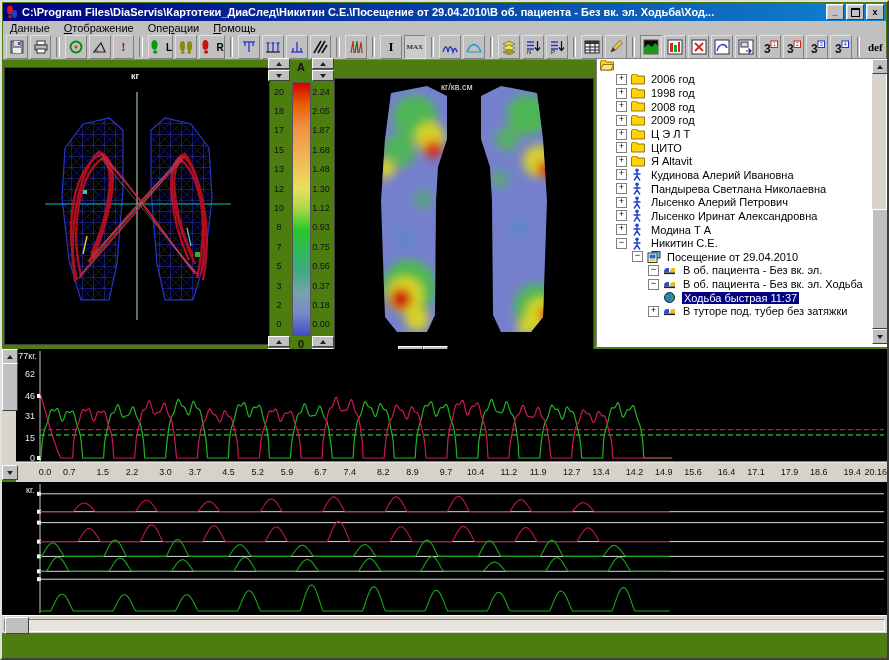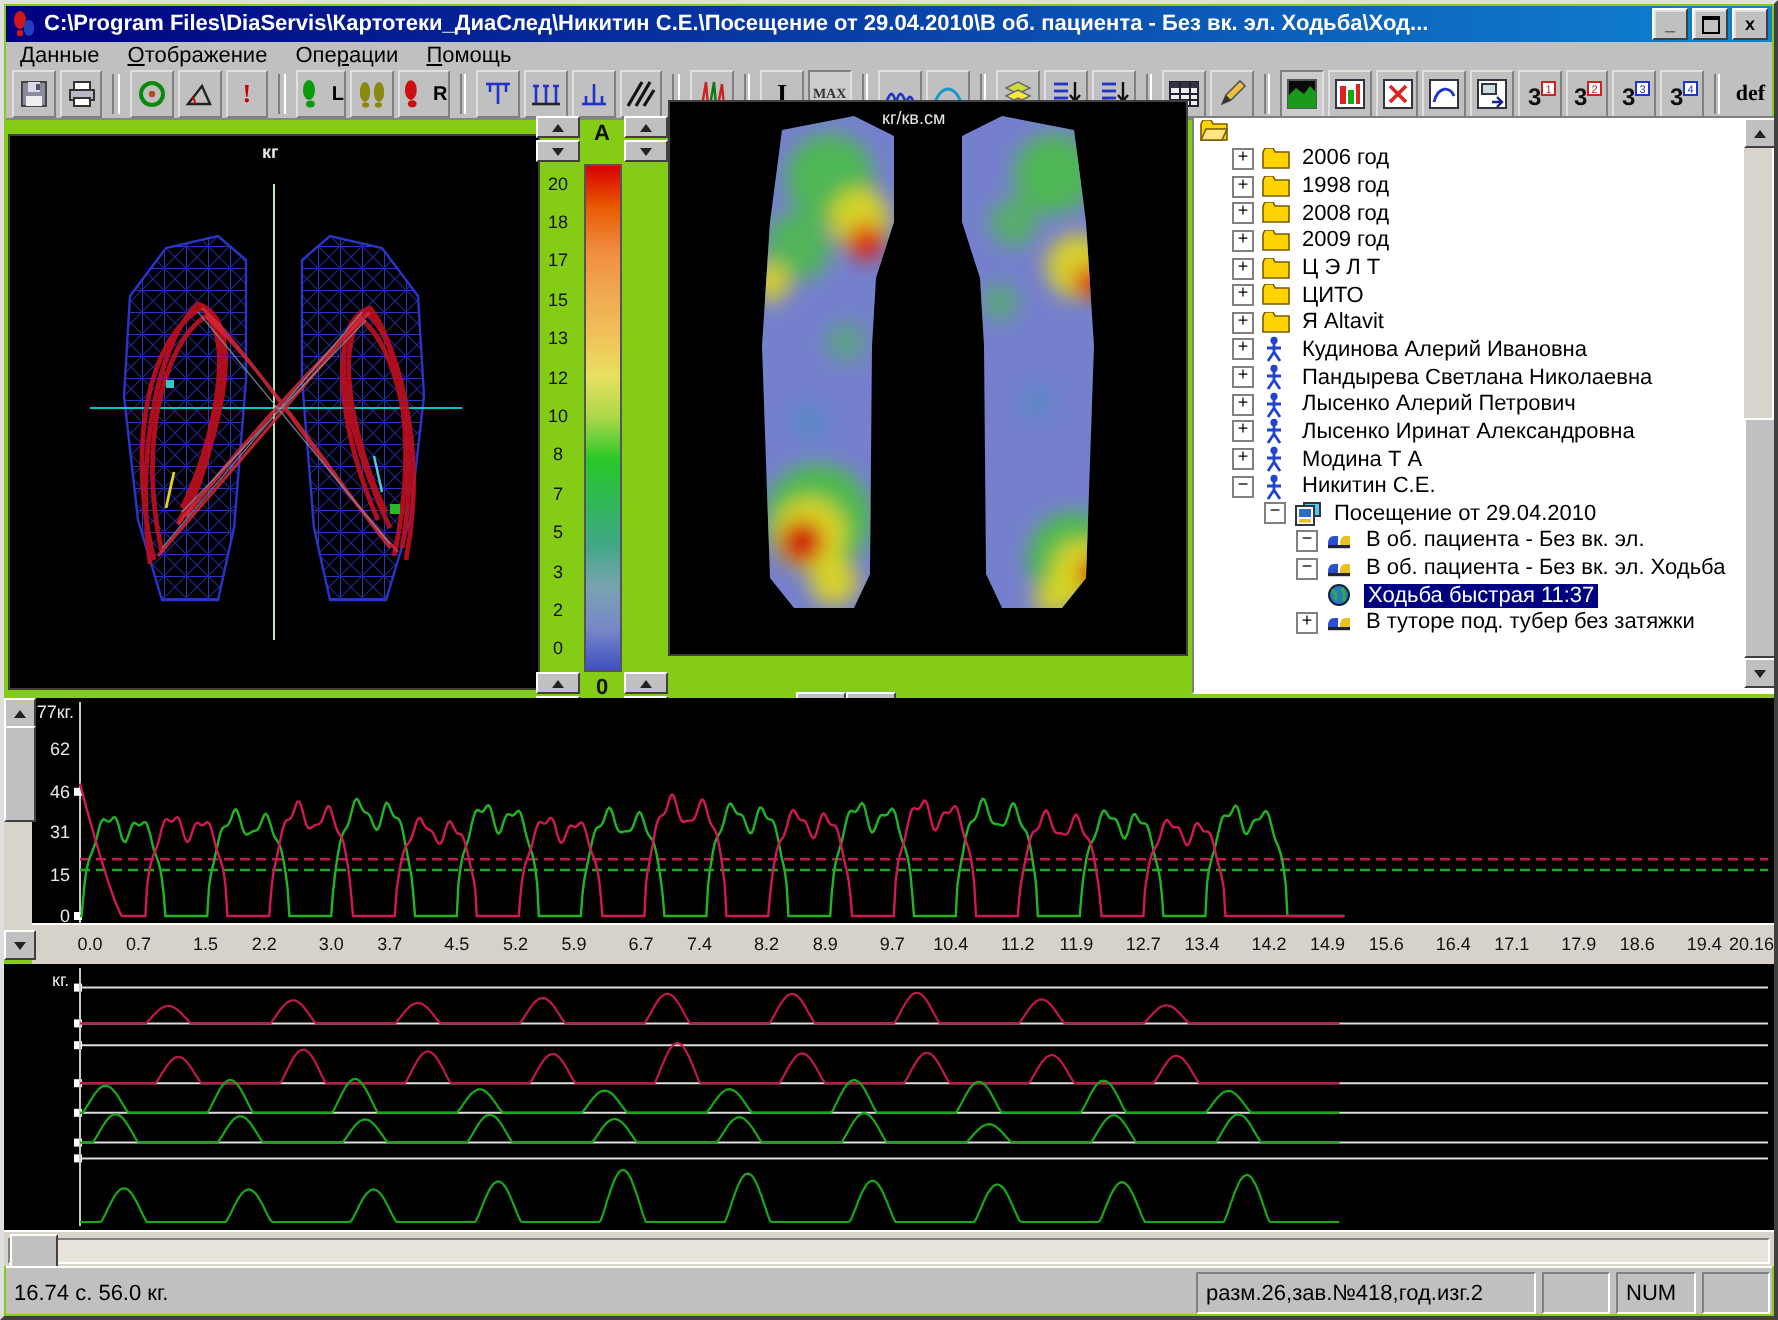--- a/index.html
+++ b/index.html
@@ -1,16 +1,16 @@
 <!DOCTYPE html>
 <html><head>
 <meta charset="utf-8">
 <style>
   html,body{margin:0;padding:0;background:#808080;}
-  #window{position:relative;width:885px;height:656px;background:#84cc16;
+  #window{position:relative;width:885px;height:656px;background:#4d7c0f;
     border:2px solid;border-color:#dfdfdf #404040 #404040 #dfdfdf;
     font-family:"Liberation Sans",sans-serif;overflow:hidden;}
   
   #titlebar{position:absolute;left:1px;top:1px;right:1px;height:18px;
     background:linear-gradient(to right,#000080,#1084d0);display:flex;align-items:center;
     padding:0 2px;color:#fff;font-size:11px;font-weight:bold;white-space:nowrap;overflow:hidden;}
   #titlebar .ttl{flex:1;overflow:hidden;text-overflow:ellipsis;margin-left:3px;}
   .winbtn{width:16px;height:14px;background:#c0c0c0;border:1px solid;border-color:#fff #404040 #404040 #fff;
     box-shadow:inset 1px 1px 0 #dfdfdf;margin-left:2px;font-size:9px;font-weight:bold;color:#000;
     display:flex;align-items:center;justify-content:center;line-height:1;}
@@ -391,39 +391,54 @@
       <div class="val">12</div>
       <div class="val">10</div>
       <div class="val">8</div>
       <div class="val">7</div>
       <div class="val">5</div>
       <div class="val">3</div>
       <div class="val">2</div>
       <div class="val">0</div>
     </div>
   <div id="scale-bar" style="background: linear-gradient(rgb(216, 0, 0) 0%, rgb(232, 92, 0) 8.3%, rgb(240, 140, 64) 16.7%, rgb(240, 168, 80) 25%, rgb(240, 192, 88) 33.3%, rgb(232, 224, 96) 41.7%, rgb(170, 216, 72) 50%, rgb(40, 200, 40) 58.3%, rgb(48, 184, 88) 66.7%, rgb(64, 168, 132) 75%, rgb(120, 164, 176) 83.3%, rgb(120, 136, 200) 91.7%, rgb(64, 80, 192) 100%);"></div>
+  <div class="scale-col" id="scale-right-col" style="left:308px;top:80px;">
+      <div class="val">2.24</div>
+      <div class="val">2.05</div>
+      <div class="val">1.87</div>
+      <div class="val">1.68</div>
+      <div class="val">1.48</div>
+      <div class="val">1.30</div>
+      <div class="val">1.12</div>
+      <div class="val">0.93</div>
+      <div class="val">0.75</div>
+      <div class="val">0.56</div>
+      <div class="val">0.37</div>
+      <div class="val">0.18</div>
+      <div class="val">0.00</div>
+    </div>
   <div id="scale-bot-left" style="position:absolute;left:266px;top:334px;">
     <div class="spinbtn">
         <span class="tri-up"></span>
       </div>
     <div class="spinbtn">
         <span class="tri-down"></span>
       </div>
   </div>
   <div class="scale-hdr" style="left:289px;top:336px;">0</div>
   <div id="scale-bot-right" style="position:absolute;left:310px;top:334px;">
     <div class="spinbtn">
         <span class="tri-up"></span>
       </div>
     <div class="spinbtn">
         <span class="tri-down"></span>
       </div>
   </div>
 
-  <div class="blackpanel" id="heatpanel" style="left:332px;top:48px;width:258px;height:276px;">
+  <div class="blackpanel" id="heatpanel" style="left:332px;top:76px;width:258px;height:276px;">
     <span class="panel-label" style="left:106px;top:3px;">кг/кв.см</span>
     <svg width="258" height="276" viewBox="0 0 258 276">
       <defs>
         <clipPath id="bootL">
             <path d="M56,14 L92,7 L112,17 L112,60 L103,88 L101,122 L100,236 L92,253 L62,253 L50,238 L46,122 L50,60 Z"></path>
           </clipPath>
         <clipPath id="bootR">
             <path d="M202,14 L166,7 L146,17 L146,60 L155,88 L157,122 L158,236 L166,253 L196,253 L208,238 L212,122 L208,60 Z"></path>
           </clipPath>
         <filter id="blur">
@@ -747,21 +762,14 @@
       <polyline points="38.0,74.4 38.8,74.4 39.7,74.0 40.5,72.8 41.3,71.4 42.2,70.0 43.0,68.6 43.9,67.3 44.7,65.9 45.5,64.7 46.4,63.7 47.2,62.7 48.0,62.0 48.9,61.4 49.7,61.0 50.6,60.9 51.4,60.9 52.2,61.2 53.1,61.7 53.9,62.3 54.7,63.2 55.6,64.2 56.4,65.3 57.3,66.6 58.1,67.9 58.9,69.3 59.8,70.8 60.6,72.1 61.4,73.4 62.3,74.4 63.1,74.4 64.0,74.4 64.8,74.4 65.6,74.4 66.5,74.4 67.3,74.4 68.1,74.4 69.0,74.4 69.8,74.4 70.7,74.4 71.5,74.4 72.3,74.4 73.2,74.4 74.0,74.4 74.8,74.4 75.7,74.4 76.5,74.4 77.4,74.4 78.2,74.4 79.0,74.4 79.9,74.4 80.7,74.4 81.5,74.4 82.4,74.4 83.2,74.4 84.1,74.4 84.9,74.4 85.7,74.4 86.6,74.4 87.4,74.4 88.2,74.4 89.1,74.4 89.9,74.4 90.8,74.4 91.6,74.4 92.4,74.4 93.3,74.4 94.1,74.4 94.9,74.4 95.8,74.4 96.6,74.4 97.4,74.4 98.3,74.4 99.1,74.4 100.0,74.4 100.8,74.4 101.6,74.4 102.5,73.2 103.3,71.7 104.1,70.0 105.0,68.3 105.8,66.6 106.7,65.0 107.5,63.4 108.3,62.0 109.2,60.8 110.0,59.8 110.8,59.0 111.7,58.4 112.5,58.1 113.4,58.1 114.2,58.2 115.0,58.7 115.9,59.4 116.7,60.3 117.5,61.4 118.4,62.7 119.2,64.2 120.1,65.8 120.9,67.4 121.7,69.1 122.6,70.8 123.4,72.4 124.2,73.9 125.1,74.4 125.9,74.4 126.8,74.4 127.6,74.4 128.4,74.4 129.3,74.4 130.1,74.4 130.9,74.4 131.8,74.4 132.6,74.4 133.5,74.4 134.3,74.4 135.1,74.4 136.0,74.4 136.8,74.4 137.6,74.4 138.5,74.4 139.3,74.4 140.2,74.4 141.0,74.4 141.8,74.4 142.7,74.4 143.5,74.4 144.3,74.4 145.2,74.4 146.0,74.4 146.8,74.4 147.7,74.4 148.5,74.4 149.4,74.4 150.2,74.4 151.0,74.4 151.9,74.4 152.7,74.4 153.5,74.4 154.4,74.4 155.2,74.4 156.1,74.4 156.9,74.4 157.7,74.4 158.6,74.4 159.4,74.4 160.2,74.4 161.1,74.4 161.9,74.4 162.8,74.4 163.6,74.4 164.4,73.9 165.3,72.4 166.1,70.7 166.9,69.0 167.8,67.2 168.6,65.5 169.5,63.9 170.3,62.4 171.1,61.0 172.0,59.9 172.8,58.9 173.6,58.2 174.5,57.7 175.3,57.5 176.2,57.6 177.0,57.9 177.8,58.5 178.7,59.4 179.5,60.4 180.3,61.7 181.2,63.1 182.0,64.7 182.9,66.3 183.7,68.1 184.5,69.8 185.4,71.6 186.2,73.2 187.0,74.4 187.9,74.4 188.7,74.4 189.6,74.4 190.4,74.4 191.2,74.4 192.1,74.4 192.9,74.4 193.7,74.4 194.6,74.4 195.4,74.4 196.3,74.4 197.1,74.4 197.9,74.4 198.8,74.4 199.6,74.4 200.4,74.4 201.3,74.4 202.1,74.4 202.9,74.4 203.8,74.4 204.6,74.4 205.5,74.4 206.3,74.4 207.1,74.4 208.0,74.4 208.8,74.4 209.6,74.4 210.5,74.4 211.3,74.4 212.2,74.4 213.0,74.4 213.8,74.4 214.7,74.4 215.5,74.4 216.3,74.4 217.2,74.4 218.0,74.4 218.9,74.4 219.7,74.4 220.5,74.4 221.4,74.4 222.2,74.4 223.0,74.4 223.9,74.4 224.7,74.4 225.6,74.4 226.4,74.4 227.2,73.5 228.1,72.4 228.9,71.2 229.7,70.0 230.6,68.8 231.4,67.6 232.3,66.5 233.1,65.5 233.9,64.7 234.8,63.9 235.6,63.4 236.4,63.0 237.3,62.7 238.1,62.7 239.0,62.8 239.8,63.1 240.6,63.6 241.5,64.3 242.3,65.1 243.1,66.0 244.0,67.1 244.8,68.2 245.7,69.4 246.5,70.6 247.3,71.8 248.2,73.0 249.0,74.0 249.8,74.4 250.7,74.4 251.5,74.4 252.3,74.4 253.2,74.4 254.0,74.4 254.9,74.4 255.7,74.4 256.5,74.4 257.4,74.4 258.2,74.4 259.0,74.4 259.9,74.4 260.7,74.4 261.6,74.4 262.4,74.4 263.2,74.4 264.1,74.4 264.9,74.4 265.7,74.4 266.6,74.4 267.4,74.4 268.3,74.4 269.1,74.4 269.9,74.4 270.8,74.4 271.6,74.4 272.4,74.4 273.3,74.4 274.1,74.4 275.0,74.4 275.8,74.4 276.6,74.4 277.5,74.4 278.3,74.4 279.1,74.4 280.0,74.4 280.8,74.4 281.7,74.4 282.5,74.4 283.3,74.4 284.2,74.4 285.0,74.4 285.8,74.4 286.7,74.4 287.5,74.4 288.4,74.4 289.2,74.1 290.0,73.1 290.9,72.0 291.7,70.8 292.5,69.7 293.4,68.5 294.2,67.5 295.1,66.5 295.9,65.6 296.7,64.8 297.6,64.2 298.4,63.8 299.2,63.5 300.1,63.3 300.9,63.4 301.7,63.6 302.6,64.0 303.4,64.5 304.3,65.2 305.1,66.0 305.9,67.0 306.8,68.0 307.6,69.1 308.4,70.3 309.3,71.4 310.1,72.5 311.0,73.6 311.8,74.4 312.6,74.4 313.5,74.4 314.3,74.4 315.1,74.4 316.0,74.4 316.8,74.4 317.7,74.4 318.5,74.4 319.3,74.4 320.2,74.4 321.0,74.4 321.8,74.4 322.7,74.4 323.5,74.4 324.4,74.4 325.2,74.4 326.0,74.4 326.9,74.4 327.7,74.4 328.5,74.4 329.4,74.4 330.2,74.4 331.1,74.4 331.9,74.4 332.7,74.4 333.6,74.4 334.4,74.4 335.2,74.4 336.1,74.4 336.9,74.4 337.8,74.4 338.6,74.4 339.4,74.4 340.3,74.4 341.1,74.4 341.9,74.4 342.8,74.4 343.6,74.4 344.5,74.4 345.3,74.4 346.1,74.4 347.0,74.4 347.8,74.4 348.6,74.4 349.5,74.4 350.3,74.4 351.2,74.4 352.0,73.5 352.8,72.4 353.7,71.2 354.5,70.0 355.3,68.8 356.2,67.6 357.0,66.5 357.8,65.5 358.7,64.6 359.5,63.9 360.4,63.3 361.2,62.9 362.0,62.7 362.9,62.6 363.7,62.8 364.5,63.1 365.4,63.6 366.2,64.2 367.1,65.0 367.9,66.0 368.7,67.0 369.6,68.2 370.4,69.4 371.2,70.6 372.1,71.8 372.9,73.0 373.8,74.0 374.6,74.4 375.4,74.4 376.3,74.4 377.1,74.4 377.9,74.4 378.8,74.4 379.6,74.4 380.5,74.4 381.3,74.4 382.1,74.4 383.0,74.4 383.8,74.4 384.6,74.4 385.5,74.4 386.3,74.4 387.2,74.4 388.0,74.4 388.8,74.4 389.7,74.4 390.5,74.4 391.3,74.4 392.2,74.4 393.0,74.4 393.9,74.4 394.7,74.4 395.5,74.4 396.4,74.4 397.2,74.4 398.0,74.4 398.9,74.4 399.7,74.4 400.6,74.4 401.4,74.4 402.2,74.4 403.1,74.4 403.9,74.4 404.7,74.4 405.6,74.4 406.4,74.4 407.2,74.4 408.1,74.4 408.9,74.4 409.8,74.4 410.6,74.4 411.4,74.4 412.3,74.4 413.1,74.4 413.9,73.9 414.8,72.5 415.6,70.8 416.5,69.1 417.3,67.4 418.1,65.8 419.0,64.2 419.8,62.7 420.6,61.4 421.5,60.3 422.3,59.4 423.2,58.7 424.0,58.3 424.8,58.1 425.7,58.1 426.5,58.5 427.3,59.0 428.2,59.8 429.0,60.8 429.9,62.1 430.7,63.4 431.5,65.0 432.4,66.6 433.2,68.3 434.0,70.0 434.9,71.7 435.7,73.2 436.6,74.4 437.4,74.4 438.2,74.4 439.1,74.4 439.9,74.4 440.7,74.4 441.6,74.4 442.4,74.4 443.3,74.4 444.1,74.4 444.9,74.4 445.8,74.4 446.6,74.4 447.4,74.4 448.3,74.4 449.1,74.4 450.0,74.4 450.8,74.4 451.6,74.4 452.5,74.4 453.3,74.4 454.1,74.4 455.0,74.4 455.8,74.4 456.7,74.4 457.5,74.4 458.3,74.4 459.2,74.4 460.0,74.4 460.8,74.4 461.7,74.4 462.5,74.4 463.3,74.4 464.2,74.4 465.0,74.4 465.9,74.4 466.7,74.4 467.5,74.4 468.4,74.4 469.2,74.4 470.0,74.4 470.9,74.4 471.7,74.4 472.6,74.4 473.4,74.4 474.2,74.4 475.1,74.4 475.9,74.4 476.7,73.3 477.6,71.8 478.4,70.2 479.3,68.6 480.1,67.0 480.9,65.5 481.8,64.0 482.6,62.7 483.4,61.5 484.3,60.6 485.1,59.8 486.0,59.3 486.8,59.0 487.6,58.9 488.5,59.1 489.3,59.5 490.1,60.2 491.0,61.0 491.8,62.1 492.7,63.3 493.5,64.7 494.3,66.2 495.2,67.8 496.0,69.4 496.8,71.0 497.7,72.6 498.5,73.9 499.4,74.4 500.2,74.4 501.0,74.4 501.9,74.4 502.7,74.4 503.5,74.4 504.4,74.4 505.2,74.4 506.1,74.4 506.9,74.4 507.7,74.4 508.6,74.4 509.4,74.4 510.2,74.4 511.1,74.4 511.9,74.4 512.7,74.4 513.6,74.4 514.4,74.4 515.3,74.4 516.1,74.4 516.9,74.4 517.8,74.4 518.6,74.4 519.4,74.4 520.3,74.4 521.1,74.4 522.0,74.4 522.8,74.4 523.6,74.4 524.5,74.4 525.3,74.4 526.1,74.4 527.0,74.4 527.8,74.4 528.7,74.4 529.5,74.4 530.3,74.4 531.2,74.4 532.0,74.4 532.8,74.4 533.7,74.4 534.5,74.4 535.4,74.4 536.2,74.4 537.0,74.4 537.9,74.4 538.7,73.9 539.5,72.5 540.4,70.9 541.2,69.2 542.1,67.5 542.9,65.9 543.7,64.3 544.6,62.9 545.4,61.6 546.2,60.5 547.1,59.6 547.9,58.9 548.8,58.5 549.6,58.3 550.4,58.4 551.3,58.7 552.1,59.2 552.9,60.0 553.8,61.0 554.6,62.2 555.5,63.6 556.3,65.1 557.1,66.7 558.0,68.4 558.8,70.1 559.6,71.7 560.5,73.2 561.3,74.4 562.2,74.4 563.0,74.4 563.8,74.4 564.7,74.4 565.5,74.4 566.3,74.4 567.2,74.4 568.0,74.4 568.8,74.4 569.7,74.4 570.5,74.4 571.4,74.4 572.2,74.4 573.0,74.4 573.9,74.4 574.7,74.4 575.5,74.4 576.4,74.4 577.2,74.4 578.1,74.4 578.9,74.4 579.7,74.4 580.6,74.4 581.4,74.4 582.2,74.4 583.1,74.4 583.9,74.4 584.8,74.4 585.6,74.4 586.4,74.4 587.3,74.4 588.1,74.4 588.9,74.4 589.8,74.4 590.6,74.4 591.5,74.4 592.3,74.4 593.1,74.4 594.0,74.4 594.8,74.4 595.6,74.4 596.5,74.4 597.3,74.4 598.2,74.4 599.0,74.4 599.8,74.4 600.7,74.4 601.5,73.6 602.3,72.6 603.2,71.5 604.0,70.3 604.9,69.2 605.7,68.1 606.5,67.1 607.4,66.2 608.2,65.4 609.0,64.7 609.9,64.1 610.7,63.8 611.6,63.6 612.4,63.5 613.2,63.6 614.1,63.9 614.9,64.4 615.7,65.0 616.6,65.8 617.4,66.6 618.2,67.6 619.1,68.6 619.9,69.8 620.8,70.9 621.6,72.0 622.4,73.1 623.3,74.1 624.1,74.4 624.9,74.4 625.8,74.4 626.6,74.4 627.5,74.4 628.3,74.4 629.1,74.4 630.0,74.4 630.8,74.4 631.6,74.4 632.5,74.4 633.3,74.4 634.2,74.4 635.0,74.4 635.8,74.4 636.7,74.4 637.5,74.4 638.3,74.4 639.2,74.4 640.0,74.4 640.9,74.4 641.7,74.4 642.5,74.4 643.4,74.4 644.2,74.4 645.0,74.4 645.9,74.4 646.7,74.4 647.6,74.4 648.4,74.4 649.2,74.4 650.1,74.4 650.9,74.4 651.7,74.4 652.6,74.4 653.4,74.4 654.3,74.4 655.1,74.4 655.9,74.4 656.8,74.4 657.6,74.4 658.4,74.4 659.3,74.4 660.1,74.4 661.0,74.4 661.8,74.4 662.6,74.4 663.5,74.4 664.3,74.4 665.1,74.4 666.0,74.4 666.8,74.4 667.7,74.4 " fill="none" stroke="#18a818" stroke-width="1.1"></polyline>
       <polyline points="38.0,89.3 38.8,89.3 39.7,89.3 40.5,89.3 41.3,89.3 42.2,89.3 43.0,89.3 43.9,89.3 44.7,88.9 45.5,87.6 46.4,86.2 47.2,84.8 48.0,83.3 48.9,81.9 49.7,80.5 50.6,79.2 51.4,78.1 52.2,77.1 53.1,76.3 53.9,75.7 54.7,75.3 55.6,75.2 56.4,75.2 57.3,75.5 58.1,76.0 58.9,76.7 59.8,77.6 60.6,78.6 61.4,79.8 62.3,81.2 63.1,82.6 64.0,84.0 64.8,85.5 65.6,87.0 66.5,88.3 67.3,89.3 68.1,89.3 69.0,89.3 69.8,89.3 70.7,89.3 71.5,89.3 72.3,89.3 73.2,89.3 74.0,89.3 74.8,89.3 75.7,89.3 76.5,89.3 77.4,89.3 78.2,89.3 79.0,89.3 79.9,89.3 80.7,89.3 81.5,89.3 82.4,89.3 83.2,89.3 84.1,89.3 84.9,89.3 85.7,89.3 86.6,89.3 87.4,89.3 88.2,89.3 89.1,89.3 89.9,89.3 90.8,89.3 91.6,89.3 92.4,89.3 93.3,89.3 94.1,89.3 94.9,89.3 95.8,89.3 96.6,89.3 97.4,89.3 98.3,89.3 99.1,89.3 100.0,89.3 100.8,89.3 101.6,89.3 102.5,89.3 103.3,89.3 104.1,89.3 105.0,89.3 105.8,89.3 106.7,89.3 107.5,88.4 108.3,87.1 109.2,85.8 110.0,84.4 110.8,83.0 111.7,81.7 112.5,80.5 113.4,79.4 114.2,78.4 115.0,77.6 115.9,76.9 116.7,76.5 117.5,76.2 118.4,76.2 119.2,76.3 120.1,76.7 120.9,77.2 121.7,78.0 122.6,78.9 123.4,79.9 124.2,81.1 125.1,82.4 125.9,83.7 126.8,85.1 127.6,86.5 128.4,87.8 129.3,88.9 130.1,89.3 130.9,89.3 131.8,89.3 132.6,89.3 133.5,89.3 134.3,89.3 135.1,89.3 136.0,89.3 136.8,89.3 137.6,89.3 138.5,89.3 139.3,89.3 140.2,89.3 141.0,89.3 141.8,89.3 142.7,89.3 143.5,89.3 144.3,89.3 145.2,89.3 146.0,89.3 146.8,89.3 147.7,89.3 148.5,89.3 149.4,89.3 150.2,89.3 151.0,89.3 151.9,89.3 152.7,89.3 153.5,89.3 154.4,89.3 155.2,89.3 156.1,89.3 156.9,89.3 157.7,89.3 158.6,89.3 159.4,89.3 160.2,89.3 161.1,89.3 161.9,89.3 162.8,89.3 163.6,89.3 164.4,89.3 165.3,89.3 166.1,89.3 166.9,89.3 167.8,89.3 168.6,89.3 169.5,89.0 170.3,88.0 171.1,86.8 172.0,85.6 172.8,84.4 173.6,83.2 174.5,82.1 175.3,81.0 176.2,80.1 177.0,79.3 177.8,78.7 178.7,78.2 179.5,77.9 180.3,77.7 181.2,77.8 182.0,78.0 182.9,78.4 183.7,79.0 184.5,79.7 185.4,80.6 186.2,81.5 187.0,82.6 187.9,83.8 188.7,85.0 189.6,86.2 190.4,87.4 191.2,88.5 192.1,89.3 192.9,89.3 193.7,89.3 194.6,89.3 195.4,89.3 196.3,89.3 197.1,89.3 197.9,89.3 198.8,89.3 199.6,89.3 200.4,89.3 201.3,89.3 202.1,89.3 202.9,89.3 203.8,89.3 204.6,89.3 205.5,89.3 206.3,89.3 207.1,89.3 208.0,89.3 208.8,89.3 209.6,89.3 210.5,89.3 211.3,89.3 212.2,89.3 213.0,89.3 213.8,89.3 214.7,89.3 215.5,89.3 216.3,89.3 217.2,89.3 218.0,89.3 218.9,89.3 219.7,89.3 220.5,89.3 221.4,89.3 222.2,89.3 223.0,89.3 223.9,89.3 224.7,89.3 225.6,89.3 226.4,89.3 227.2,89.3 228.1,89.3 228.9,89.3 229.7,89.3 230.6,89.3 231.4,89.3 232.3,88.3 233.1,87.0 233.9,85.6 234.8,84.1 235.6,82.7 236.4,81.3 237.3,80.0 238.1,78.8 239.0,77.8 239.8,76.9 240.6,76.2 241.5,75.7 242.3,75.5 243.1,75.4 244.0,75.6 244.8,76.0 245.7,76.5 246.5,77.3 247.3,78.3 248.2,79.4 249.0,80.6 249.8,82.0 250.7,83.4 251.5,84.9 252.3,86.3 253.2,87.7 254.0,88.9 254.9,89.3 255.7,89.3 256.5,89.3 257.4,89.3 258.2,89.3 259.0,89.3 259.9,89.3 260.7,89.3 261.6,89.3 262.4,89.3 263.2,89.3 264.1,89.3 264.9,89.3 265.7,89.3 266.6,89.3 267.4,89.3 268.3,89.3 269.1,89.3 269.9,89.3 270.8,89.3 271.6,89.3 272.4,89.3 273.3,89.3 274.1,89.3 275.0,89.3 275.8,89.3 276.6,89.3 277.5,89.3 278.3,89.3 279.1,89.3 280.0,89.3 280.8,89.3 281.7,89.3 282.5,89.3 283.3,89.3 284.2,89.3 285.0,89.3 285.8,89.3 286.7,89.3 287.5,89.3 288.4,89.3 289.2,89.3 290.0,89.3 290.9,89.3 291.7,89.3 292.5,89.3 293.4,89.3 294.2,89.0 295.1,87.9 295.9,86.8 296.7,85.5 297.6,84.3 298.4,83.1 299.2,81.9 300.1,80.9 300.9,79.9 301.7,79.1 302.6,78.5 303.4,78.0 304.3,77.7 305.1,77.5 305.9,77.6 306.8,77.8 307.6,78.2 308.4,78.8 309.3,79.5 310.1,80.4 311.0,81.4 311.8,82.5 312.6,83.7 313.5,84.9 314.3,86.1 315.1,87.4 316.0,88.5 316.8,89.3 317.7,89.3 318.5,89.3 319.3,89.3 320.2,89.3 321.0,89.3 321.8,89.3 322.7,89.3 323.5,89.3 324.4,89.3 325.2,89.3 326.0,89.3 326.9,89.3 327.7,89.3 328.5,89.3 329.4,89.3 330.2,89.3 331.1,89.3 331.9,89.3 332.7,89.3 333.6,89.3 334.4,89.3 335.2,89.3 336.1,89.3 336.9,89.3 337.8,89.3 338.6,89.3 339.4,89.3 340.3,89.3 341.1,89.3 341.9,89.3 342.8,89.3 343.6,89.3 344.5,89.3 345.3,89.3 346.1,89.3 347.0,89.3 347.8,89.3 348.6,89.3 349.5,89.3 350.3,89.3 351.2,89.3 352.0,89.3 352.8,89.3 353.7,89.3 354.5,89.3 355.3,89.3 356.2,89.3 357.0,88.4 357.8,87.2 358.7,85.9 359.5,84.6 360.4,83.3 361.2,82.0 362.0,80.8 362.9,79.7 363.7,78.8 364.5,78.0 365.4,77.4 366.2,76.9 367.1,76.7 367.9,76.6 368.7,76.8 369.6,77.1 370.4,77.7 371.2,78.4 372.1,79.2 372.9,80.3 373.8,81.4 374.6,82.6 375.4,83.9 376.3,85.2 377.1,86.6 377.9,87.8 378.8,88.9 379.6,89.3 380.5,89.3 381.3,89.3 382.1,89.3 383.0,89.3 383.8,89.3 384.6,89.3 385.5,89.3 386.3,89.3 387.2,89.3 388.0,89.3 388.8,89.3 389.7,89.3 390.5,89.3 391.3,89.3 392.2,89.3 393.0,89.3 393.9,89.3 394.7,89.3 395.5,89.3 396.4,89.3 397.2,89.3 398.0,89.3 398.9,89.3 399.7,89.3 400.6,89.3 401.4,89.3 402.2,89.3 403.1,89.3 403.9,89.3 404.7,89.3 405.6,89.3 406.4,89.3 407.2,89.3 408.1,89.3 408.9,89.3 409.8,89.3 410.6,89.3 411.4,89.3 412.3,89.3 413.1,89.3 413.9,89.3 414.8,89.3 415.6,89.3 416.5,89.3 417.3,89.3 418.1,89.3 419.0,88.9 419.8,87.6 420.6,86.1 421.5,84.6 422.3,83.1 423.2,81.6 424.0,80.1 424.8,78.8 425.7,77.7 426.5,76.6 427.3,75.8 428.2,75.2 429.0,74.8 429.9,74.6 430.7,74.7 431.5,75.0 432.4,75.5 433.2,76.2 434.0,77.1 434.9,78.2 435.7,79.5 436.6,80.8 437.4,82.3 438.2,83.8 439.1,85.4 439.9,86.9 440.7,88.3 441.6,89.3 442.4,89.3 443.3,89.3 444.1,89.3 444.9,89.3 445.8,89.3 446.6,89.3 447.4,89.3 448.3,89.3 449.1,89.3 450.0,89.3 450.8,89.3 451.6,89.3 452.5,89.3 453.3,89.3 454.1,89.3 455.0,89.3 455.8,89.3 456.7,89.3 457.5,89.3 458.3,89.3 459.2,89.3 460.0,89.3 460.8,89.3 461.7,89.3 462.5,89.3 463.3,89.3 464.2,89.3 465.0,89.3 465.9,89.3 466.7,89.3 467.5,89.3 468.4,89.3 469.2,89.3 470.0,89.3 470.9,89.3 471.7,89.3 472.6,89.3 473.4,89.3 474.2,89.3 475.1,89.3 475.9,89.3 476.7,89.3 477.6,89.3 478.4,89.3 479.3,89.3 480.1,89.3 480.9,89.3 481.8,88.7 482.6,87.8 483.4,86.9 484.3,85.9 485.1,84.9 486.0,84.0 486.8,83.2 487.6,82.4 488.5,81.7 489.3,81.1 490.1,80.7 491.0,80.4 491.8,80.2 492.7,80.1 493.5,80.2 494.3,80.5 495.2,80.9 496.0,81.4 496.8,82.0 497.7,82.8 498.5,83.6 499.4,84.5 500.2,85.4 501.0,86.4 501.9,87.3 502.7,88.2 503.5,89.0 504.4,89.3 505.2,89.3 506.1,89.3 506.9,89.3 507.7,89.3 508.6,89.3 509.4,89.3 510.2,89.3 511.1,89.3 511.9,89.3 512.7,89.3 513.6,89.3 514.4,89.3 515.3,89.3 516.1,89.3 516.9,89.3 517.8,89.3 518.6,89.3 519.4,89.3 520.3,89.3 521.1,89.3 522.0,89.3 522.8,89.3 523.6,89.3 524.5,89.3 525.3,89.3 526.1,89.3 527.0,89.3 527.8,89.3 528.7,89.3 529.5,89.3 530.3,89.3 531.2,89.3 532.0,89.3 532.8,89.3 533.7,89.3 534.5,89.3 535.4,89.3 536.2,89.3 537.0,89.3 537.9,89.3 538.7,89.3 539.5,89.3 540.4,89.3 541.2,89.3 542.1,89.3 542.9,89.3 543.7,88.9 544.6,87.7 545.4,86.4 546.2,84.9 547.1,83.5 547.9,82.1 548.8,80.8 549.6,79.6 550.4,78.5 551.3,77.5 552.1,76.8 552.9,76.2 553.8,75.8 554.6,75.7 555.5,75.7 556.3,76.0 557.1,76.5 558.0,77.1 558.8,78.0 559.6,79.0 560.5,80.2 561.3,81.4 562.2,82.8 563.0,84.2 563.8,85.6 564.7,87.0 565.5,88.3 566.3,89.3 567.2,89.3 568.0,89.3 568.8,89.3 569.7,89.3 570.5,89.3 571.4,89.3 572.2,89.3 573.0,89.3 573.9,89.3 574.7,89.3 575.5,89.3 576.4,89.3 577.2,89.3 578.1,89.3 578.9,89.3 579.7,89.3 580.6,89.3 581.4,89.3 582.2,89.3 583.1,89.3 583.9,89.3 584.8,89.3 585.6,89.3 586.4,89.3 587.3,89.3 588.1,89.3 588.9,89.3 589.8,89.3 590.6,89.3 591.5,89.3 592.3,89.3 593.1,89.3 594.0,89.3 594.8,89.3 595.6,89.3 596.5,89.3 597.3,89.3 598.2,89.3 599.0,89.3 599.8,89.3 600.7,89.3 601.5,89.3 602.3,89.3 603.2,89.3 604.0,89.3 604.9,89.3 605.7,89.3 606.5,88.3 607.4,87.0 608.2,85.5 609.0,84.0 609.9,82.6 610.7,81.2 611.6,79.8 612.4,78.6 613.2,77.6 614.1,76.7 614.9,76.0 615.7,75.5 616.6,75.3 617.4,75.2 618.2,75.4 619.1,75.8 619.9,76.3 620.8,77.1 621.6,78.1 622.4,79.2 623.3,80.5 624.1,81.9 624.9,83.3 625.8,84.8 626.6,86.2 627.5,87.6 628.3,88.9 629.1,89.3 630.0,89.3 630.8,89.3 631.6,89.3 632.5,89.3 633.3,89.3 634.2,89.3 635.0,89.3 635.8,89.3 636.7,89.3 637.5,89.3 638.3,89.3 639.2,89.3 640.0,89.3 640.9,89.3 641.7,89.3 642.5,89.3 643.4,89.3 644.2,89.3 645.0,89.3 645.9,89.3 646.7,89.3 647.6,89.3 648.4,89.3 649.2,89.3 650.1,89.3 650.9,89.3 651.7,89.3 652.6,89.3 653.4,89.3 654.3,89.3 655.1,89.3 655.9,89.3 656.8,89.3 657.6,89.3 658.4,89.3 659.3,89.3 660.1,89.3 661.0,89.3 661.8,89.3 662.6,89.3 663.5,89.3 664.3,89.3 665.1,89.3 666.0,89.3 666.8,89.3 667.7,89.3 " fill="none" stroke="#18a818" stroke-width="1.1"></polyline>
       <polyline points="38.0,129.0 38.8,129.0 39.7,129.0 40.5,129.0 41.3,129.0 42.2,129.0 43.0,129.0 43.9,129.0 44.7,129.0 45.5,129.0 46.4,129.0 47.2,129.0 48.0,129.0 48.9,128.5 49.7,127.0 50.6,125.3 51.4,123.6 52.2,121.8 53.1,120.1 53.9,118.5 54.7,117.0 55.6,115.6 56.4,114.5 57.3,113.5 58.1,112.8 58.9,112.4 59.8,112.2 60.6,112.2 61.4,112.5 62.3,113.1 63.1,114.0 64.0,115.0 64.8,116.3 65.6,117.7 66.5,119.3 67.3,121.0 68.1,122.7 69.0,124.5 69.8,126.2 70.7,127.8 71.5,129.0 72.3,129.0 73.2,129.0 74.0,129.0 74.8,129.0 75.7,129.0 76.5,129.0 77.4,129.0 78.2,129.0 79.0,129.0 79.9,129.0 80.7,129.0 81.5,129.0 82.4,129.0 83.2,129.0 84.1,129.0 84.9,129.0 85.7,129.0 86.6,129.0 87.4,129.0 88.2,129.0 89.1,129.0 89.9,129.0 90.8,129.0 91.6,129.0 92.4,129.0 93.3,129.0 94.1,129.0 94.9,129.0 95.8,129.0 96.6,129.0 97.4,129.0 98.3,129.0 99.1,129.0 100.0,129.0 100.8,129.0 101.6,129.0 102.5,129.0 103.3,129.0 104.1,129.0 105.0,129.0 105.8,129.0 106.7,129.0 107.5,129.0 108.3,129.0 109.2,129.0 110.0,129.0 110.8,129.0 111.7,127.8 112.5,126.3 113.4,124.6 114.2,122.9 115.0,121.2 115.9,119.6 116.7,118.1 117.5,116.7 118.4,115.5 119.2,114.5 120.1,113.7 120.9,113.1 121.7,112.8 122.6,112.7 123.4,112.9 124.2,113.4 125.1,114.0 125.9,114.9 126.8,116.1 127.6,117.4 128.4,118.8 129.3,120.4 130.1,122.1 130.9,123.8 131.8,125.5 132.6,127.1 133.5,128.5 134.3,129.0 135.1,129.0 136.0,129.0 136.8,129.0 137.6,129.0 138.5,129.0 139.3,129.0 140.2,129.0 141.0,129.0 141.8,129.0 142.7,129.0 143.5,129.0 144.3,129.0 145.2,129.0 146.0,129.0 146.8,129.0 147.7,129.0 148.5,129.0 149.4,129.0 150.2,129.0 151.0,129.0 151.9,129.0 152.7,129.0 153.5,129.0 154.4,129.0 155.2,129.0 156.1,129.0 156.9,129.0 157.7,129.0 158.6,129.0 159.4,129.0 160.2,129.0 161.1,129.0 161.9,129.0 162.8,129.0 163.6,129.0 164.4,129.0 165.3,129.0 166.1,129.0 166.9,129.0 167.8,129.0 168.6,129.0 169.5,129.0 170.3,129.0 171.1,129.0 172.0,129.0 172.8,129.0 173.6,128.5 174.5,127.1 175.3,125.5 176.2,123.8 177.0,122.1 177.8,120.4 178.7,118.8 179.5,117.4 180.3,116.1 181.2,115.0 182.0,114.1 182.9,113.4 183.7,112.9 184.5,112.7 185.4,112.8 186.2,113.1 187.0,113.7 187.9,114.5 188.7,115.5 189.6,116.7 190.4,118.1 191.2,119.6 192.1,121.2 192.9,122.9 193.7,124.6 194.6,126.3 195.4,127.8 196.3,129.0 197.1,129.0 197.9,129.0 198.8,129.0 199.6,129.0 200.4,129.0 201.3,129.0 202.1,129.0 202.9,129.0 203.8,129.0 204.6,129.0 205.5,129.0 206.3,129.0 207.1,129.0 208.0,129.0 208.8,129.0 209.6,129.0 210.5,129.0 211.3,129.0 212.2,129.0 213.0,129.0 213.8,129.0 214.7,129.0 215.5,129.0 216.3,129.0 217.2,129.0 218.0,129.0 218.9,129.0 219.7,129.0 220.5,129.0 221.4,129.0 222.2,129.0 223.0,129.0 223.9,129.0 224.7,129.0 225.6,129.0 226.4,129.0 227.2,129.0 228.1,129.0 228.9,129.0 229.7,129.0 230.6,129.0 231.4,129.0 232.3,129.0 233.1,129.0 233.9,129.0 234.8,129.0 235.6,129.0 236.4,127.5 237.3,125.6 238.1,123.5 239.0,121.4 239.8,119.3 240.6,117.3 241.5,115.4 242.3,113.7 243.1,112.2 244.0,110.9 244.8,109.9 245.7,109.2 246.5,108.8 247.3,108.7 248.2,109.0 249.0,109.5 249.8,110.4 250.7,111.5 251.5,112.9 252.3,114.5 253.2,116.3 254.0,118.3 254.9,120.4 255.7,122.5 256.5,124.6 257.4,126.6 258.2,128.4 259.0,129.0 259.9,129.0 260.7,129.0 261.6,129.0 262.4,129.0 263.2,129.0 264.1,129.0 264.9,129.0 265.7,129.0 266.6,129.0 267.4,129.0 268.3,129.0 269.1,129.0 269.9,129.0 270.8,129.0 271.6,129.0 272.4,129.0 273.3,129.0 274.1,129.0 275.0,129.0 275.8,129.0 276.6,129.0 277.5,129.0 278.3,129.0 279.1,129.0 280.0,129.0 280.8,129.0 281.7,129.0 282.5,129.0 283.3,129.0 284.2,129.0 285.0,129.0 285.8,129.0 286.7,129.0 287.5,129.0 288.4,129.0 289.2,129.0 290.0,129.0 290.9,129.0 291.7,129.0 292.5,129.0 293.4,129.0 294.2,129.0 295.1,129.0 295.9,129.0 296.7,129.0 297.6,129.0 298.4,128.2 299.2,125.9 300.1,123.3 300.9,120.6 301.7,117.9 302.6,115.3 303.4,112.8 304.3,110.4 305.1,108.4 305.9,106.6 306.8,105.1 307.6,104.0 308.4,103.3 309.3,103.0 310.1,103.1 311.0,103.6 311.8,104.5 312.6,105.8 313.5,107.4 314.3,109.4 315.1,111.6 316.0,114.0 316.8,116.6 317.7,119.3 318.5,122.0 319.3,124.7 320.2,127.1 321.0,129.0 321.8,129.0 322.7,129.0 323.5,129.0 324.4,129.0 325.2,129.0 326.0,129.0 326.9,129.0 327.7,129.0 328.5,129.0 329.4,129.0 330.2,129.0 331.1,129.0 331.9,129.0 332.7,129.0 333.6,129.0 334.4,129.0 335.2,129.0 336.1,129.0 336.9,129.0 337.8,129.0 338.6,129.0 339.4,129.0 340.3,129.0 341.1,129.0 341.9,129.0 342.8,129.0 343.6,129.0 344.5,129.0 345.3,129.0 346.1,129.0 347.0,129.0 347.8,129.0 348.6,129.0 349.5,129.0 350.3,129.0 351.2,129.0 352.0,129.0 352.8,129.0 353.7,129.0 354.5,129.0 355.3,129.0 356.2,129.0 357.0,129.0 357.8,129.0 358.7,129.0 359.5,129.0 360.4,129.0 361.2,127.2 362.0,125.0 362.9,122.5 363.7,119.9 364.5,117.4 365.4,115.0 366.2,112.7 367.1,110.7 367.9,108.9 368.7,107.4 369.6,106.2 370.4,105.3 371.2,104.9 372.1,104.8 372.9,105.1 373.8,105.7 374.6,106.7 375.4,108.1 376.3,109.8 377.1,111.7 377.9,113.9 378.8,116.2 379.6,118.7 380.5,121.2 381.3,123.7 382.1,126.1 383.0,128.3 383.8,129.0 384.6,129.0 385.5,129.0 386.3,129.0 387.2,129.0 388.0,129.0 388.8,129.0 389.7,129.0 390.5,129.0 391.3,129.0 392.2,129.0 393.0,129.0 393.9,129.0 394.7,129.0 395.5,129.0 396.4,129.0 397.2,129.0 398.0,129.0 398.9,129.0 399.7,129.0 400.6,129.0 401.4,129.0 402.2,129.0 403.1,129.0 403.9,129.0 404.7,129.0 405.6,129.0 406.4,129.0 407.2,129.0 408.1,129.0 408.9,129.0 409.8,129.0 410.6,129.0 411.4,129.0 412.3,129.0 413.1,129.0 413.9,129.0 414.8,129.0 415.6,129.0 416.5,129.0 417.3,129.0 418.1,129.0 419.0,129.0 419.8,129.0 420.6,129.0 421.5,129.0 422.3,129.0 423.2,128.4 424.0,126.6 424.8,124.5 425.7,122.4 426.5,120.2 427.3,118.1 428.2,116.1 429.0,114.2 429.9,112.6 430.7,111.2 431.5,110.0 432.4,109.2 433.2,108.6 434.0,108.4 434.9,108.4 435.7,108.8 436.6,109.6 437.4,110.6 438.2,111.9 439.1,113.4 439.9,115.2 440.7,117.1 441.6,119.1 442.4,121.3 443.3,123.4 444.1,125.6 444.9,127.5 445.8,129.0 446.6,129.0 447.4,129.0 448.3,129.0 449.1,129.0 450.0,129.0 450.8,129.0 451.6,129.0 452.5,129.0 453.3,129.0 454.1,129.0 455.0,129.0 455.8,129.0 456.7,129.0 457.5,129.0 458.3,129.0 459.2,129.0 460.0,129.0 460.8,129.0 461.7,129.0 462.5,129.0 463.3,129.0 464.2,129.0 465.0,129.0 465.9,129.0 466.7,129.0 467.5,129.0 468.4,129.0 469.2,129.0 470.0,129.0 470.9,129.0 471.7,129.0 472.6,129.0 473.4,129.0 474.2,129.0 475.1,129.0 475.9,129.0 476.7,129.0 477.6,129.0 478.4,129.0 479.3,129.0 480.1,129.0 480.9,129.0 481.8,129.0 482.6,129.0 483.4,129.0 484.3,129.0 485.1,129.0 486.0,127.6 486.8,125.9 487.6,124.0 488.5,122.0 489.3,120.1 490.1,118.2 491.0,116.4 491.8,114.8 492.7,113.5 493.5,112.3 494.3,111.4 495.2,110.7 496.0,110.3 496.8,110.3 497.7,110.5 498.5,111.0 499.4,111.8 500.2,112.8 501.0,114.1 501.9,115.6 502.7,117.3 503.5,119.1 504.4,121.0 505.2,123.0 506.1,124.9 506.9,126.8 507.7,128.4 508.6,129.0 509.4,129.0 510.2,129.0 511.1,129.0 511.9,129.0 512.7,129.0 513.6,129.0 514.4,129.0 515.3,129.0 516.1,129.0 516.9,129.0 517.8,129.0 518.6,129.0 519.4,129.0 520.3,129.0 521.1,129.0 522.0,129.0 522.8,129.0 523.6,129.0 524.5,129.0 525.3,129.0 526.1,129.0 527.0,129.0 527.8,129.0 528.7,129.0 529.5,129.0 530.3,129.0 531.2,129.0 532.0,129.0 532.8,129.0 533.7,129.0 534.5,129.0 535.4,129.0 536.2,129.0 537.0,129.0 537.9,129.0 538.7,129.0 539.5,129.0 540.4,129.0 541.2,129.0 542.1,129.0 542.9,129.0 543.7,129.0 544.6,129.0 545.4,129.0 546.2,129.0 547.1,129.0 547.9,128.4 548.8,126.6 549.6,124.7 550.4,122.6 551.3,120.5 552.1,118.5 552.9,116.6 553.8,114.8 554.6,113.2 555.5,111.8 556.3,110.7 557.1,109.9 558.0,109.3 558.8,109.1 559.6,109.2 560.5,109.6 561.3,110.3 562.2,111.2 563.0,112.5 563.8,114.0 564.7,115.7 565.5,117.5 566.3,119.5 567.2,121.6 568.0,123.6 568.8,125.7 569.7,127.6 570.5,129.0 571.4,129.0 572.2,129.0 573.0,129.0 573.9,129.0 574.7,129.0 575.5,129.0 576.4,129.0 577.2,129.0 578.1,129.0 578.9,129.0 579.7,129.0 580.6,129.0 581.4,129.0 582.2,129.0 583.1,129.0 583.9,129.0 584.8,129.0 585.6,129.0 586.4,129.0 587.3,129.0 588.1,129.0 588.9,129.0 589.8,129.0 590.6,129.0 591.5,129.0 592.3,129.0 593.1,129.0 594.0,129.0 594.8,129.0 595.6,129.0 596.5,129.0 597.3,129.0 598.2,129.0 599.0,129.0 599.8,129.0 600.7,129.0 601.5,129.0 602.3,129.0 603.2,129.0 604.0,129.0 604.9,129.0 605.7,129.0 606.5,129.0 607.4,129.0 608.2,129.0 609.0,129.0 609.9,129.0 610.7,127.3 611.6,125.1 612.4,122.7 613.2,120.2 614.1,117.8 614.9,115.4 615.7,113.3 616.6,111.3 617.4,109.5 618.2,108.0 619.1,106.9 619.9,106.1 620.8,105.6 621.6,105.5 622.4,105.8 623.3,106.4 624.1,107.4 624.9,108.7 625.8,110.3 626.6,112.2 627.5,114.3 628.3,116.6 629.1,119.0 630.0,121.5 630.8,123.9 631.6,126.2 632.5,128.3 633.3,129.0 634.2,129.0 635.0,129.0 635.8,129.0 636.7,129.0 637.5,129.0 638.3,129.0 639.2,129.0 640.0,129.0 640.9,129.0 641.7,129.0 642.5,129.0 643.4,129.0 644.2,129.0 645.0,129.0 645.9,129.0 646.7,129.0 647.6,129.0 648.4,129.0 649.2,129.0 650.1,129.0 650.9,129.0 651.7,129.0 652.6,129.0 653.4,129.0 654.3,129.0 655.1,129.0 655.9,129.0 656.8,129.0 657.6,129.0 658.4,129.0 659.3,129.0 660.1,129.0 661.0,129.0 661.8,129.0 662.6,129.0 663.5,129.0 664.3,129.0 665.1,129.0 666.0,129.0 666.8,129.0 667.7,129.0 " fill="none" stroke="#18a818" stroke-width="1.1"></polyline>
     </svg>
 
   <div id="hscroll">
     <div class="slot"></div>
     <div class="thumb"></div>
   </div>
 
-  <div id="statusbar">
-    <div class="sb-field" style="flex:1;border:none;">16.74 с.  56.0 кг.</div>
-    <div class="sb-field" style="width:160px;">разм.26,зав.№418,год.изг.2</div>
-    <div class="sb-field" style="width:24px;"></div>
-    <div class="sb-field" style="width:30px;">NUM</div>
-    <div class="sb-field" style="width:24px;margin-right:1px;"></div>
-  </div>
 
 </div>
 
 </body></html>

